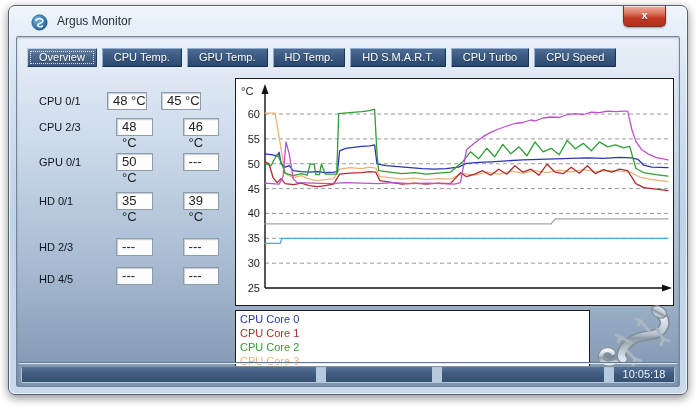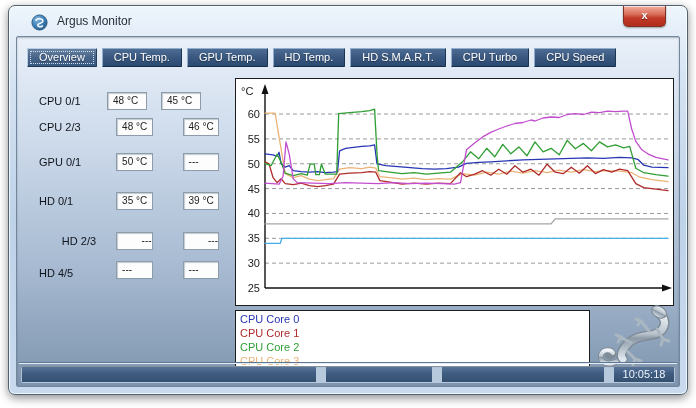--- a/index.html
+++ b/index.html
@@ -41,27 +41,27 @@
                 border-color:#b9cde6 #24405e #1d3854 #b9cde6; }
   .tab.active::after { content:""; position:absolute; inset:2px;
                 border:1px dotted rgba(230,240,255,.85); }
 
   
   .sensors { position:absolute; left:22px; top:55px; width:190px; }
   .srow { display:flex; align-items:center; height:18px; }
   .srow + .srow { margin-top:8px;gap:16px; }
   .srow:nth-child(3) { margin-top:17px; }
   .srow:nth-child(4) { margin-top:21px; }
-  .srow:nth-child(5) { margin-top:22px;text-align:right; }
+  .srow:nth-child(5) { margin-top:28px; }
   .srow:nth-child(6) { margin-top:11px;align-items:flex-end; }
   .slabel { width:64px; font-size:11px; font-weight:normal; color:#10141c; }
   .sbox { width:40px; height:18px; margin-right:10px; margin-left:4px;
           background:#fdfdfd; border:1px solid #8d9cab;
           box-shadow:inset 1px 1px 1px rgba(90,110,130,.35);
-          font-size:10px; color:#222; line-height:16px; padding-left:5px; }
+          font-size:13px; color:#222; line-height:16px; padding-left:5px; }
 
   
   .chart-panel { position:absolute; left:218px; top:41px; width:439px; height:228px;
                  background:#fff; border:1px solid #1c1c1c; }
   .legend { position:absolute; left:218px; top:273px; width:355px; height:59px;
             background:#fff; border:1px solid #1c1c1c; font-size:11px; }
   .lcol { position:absolute; top:1px; line-height:14px; white-space:nowrap; }
   .lcol.c1 { left:4px; } .lcol.c2 { left:178px; }
 
   .gecko { position:absolute; left:574px; top:264px; width:86px; height:76px; }

